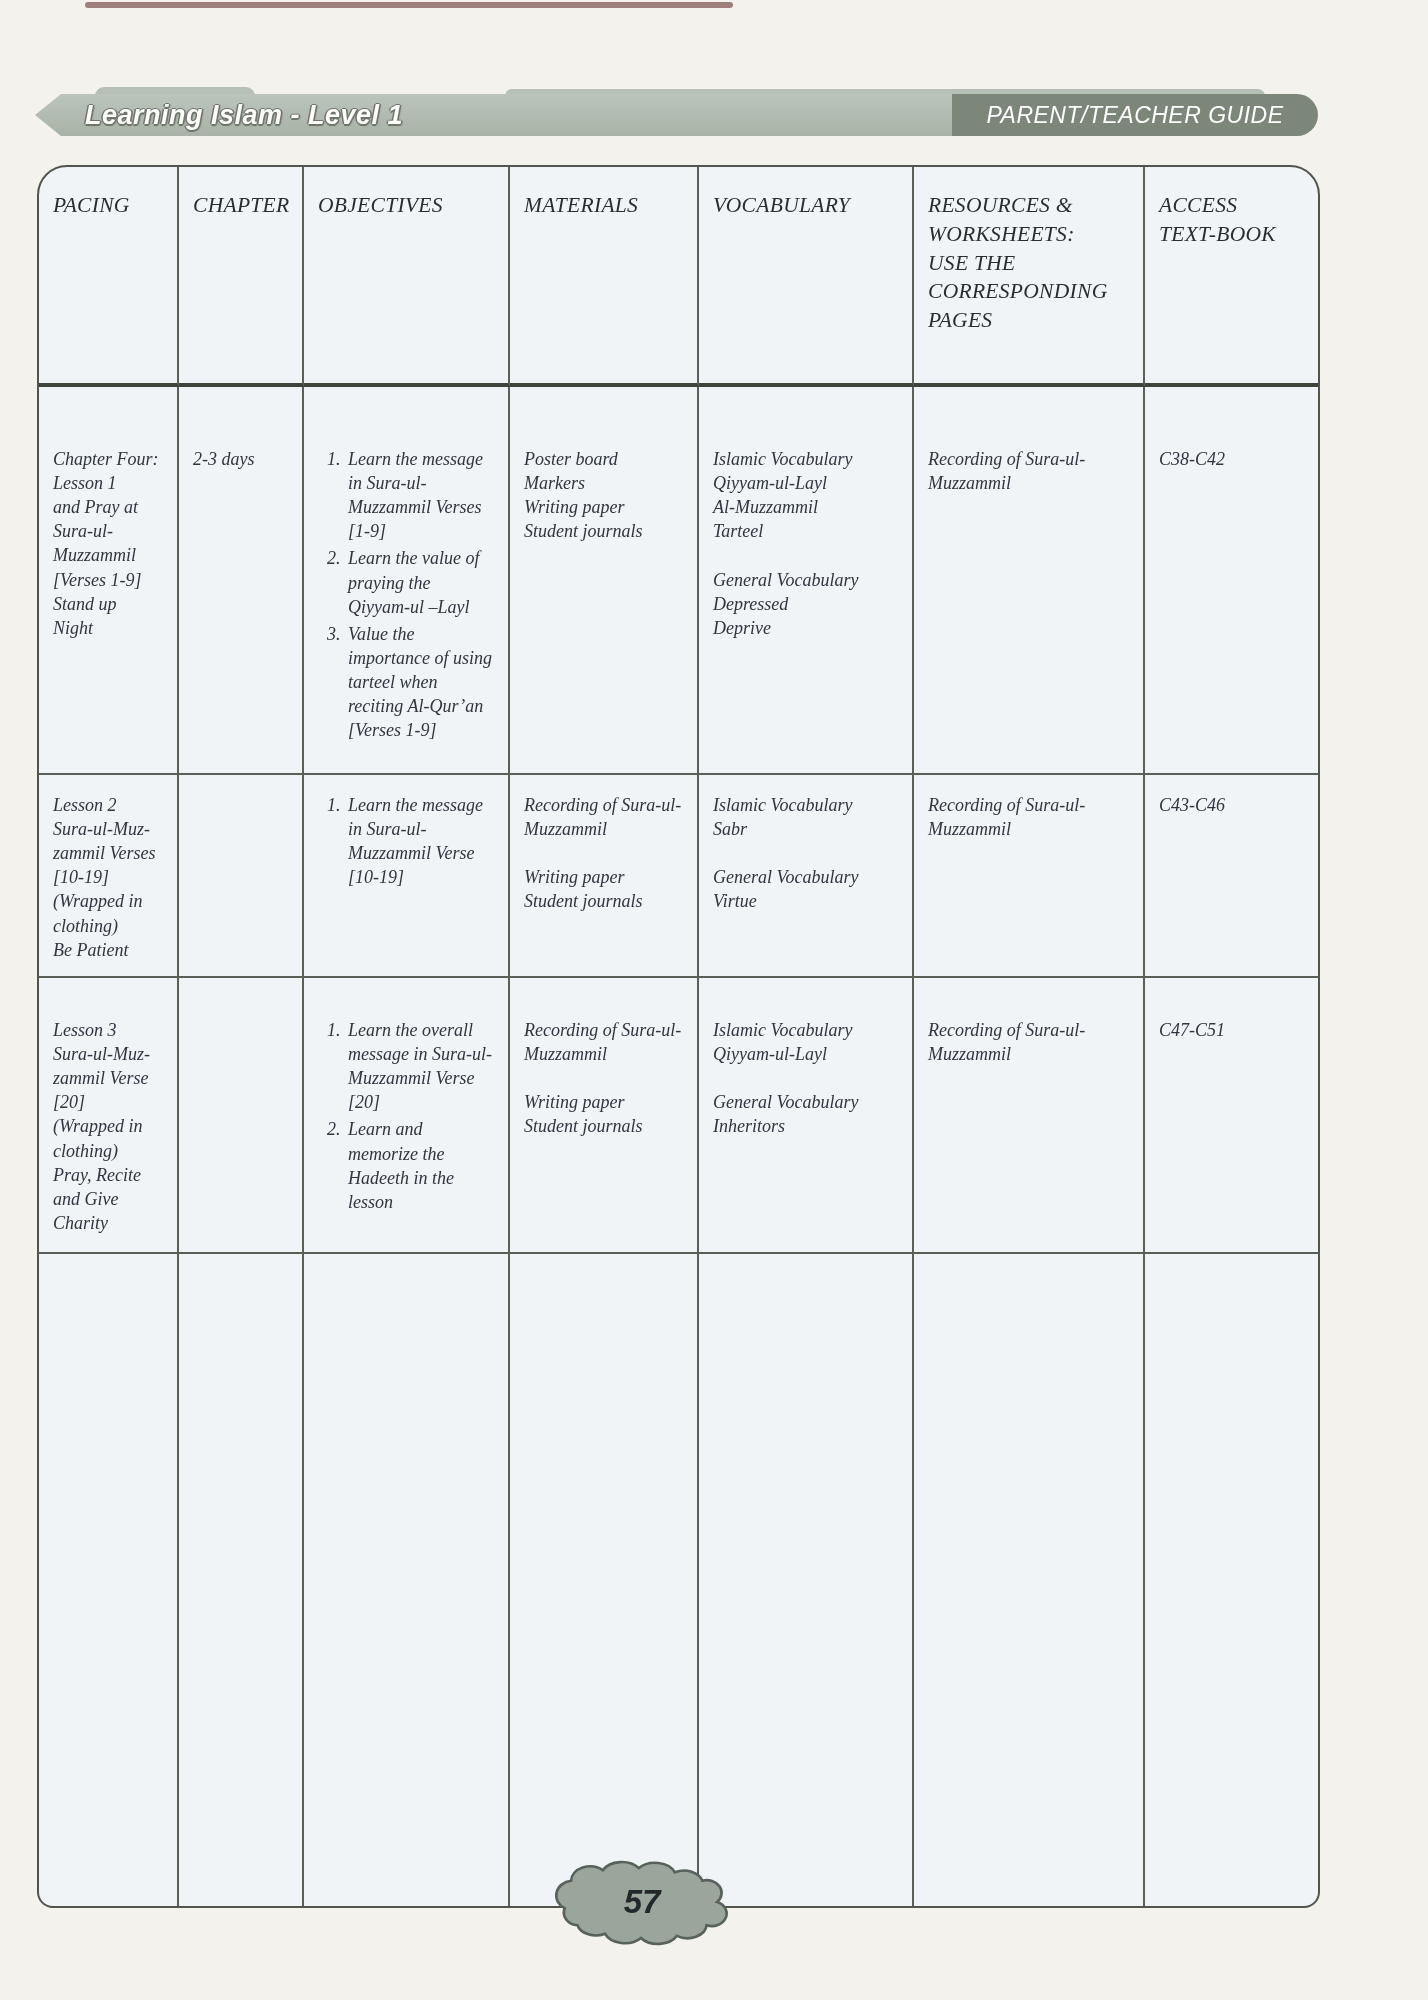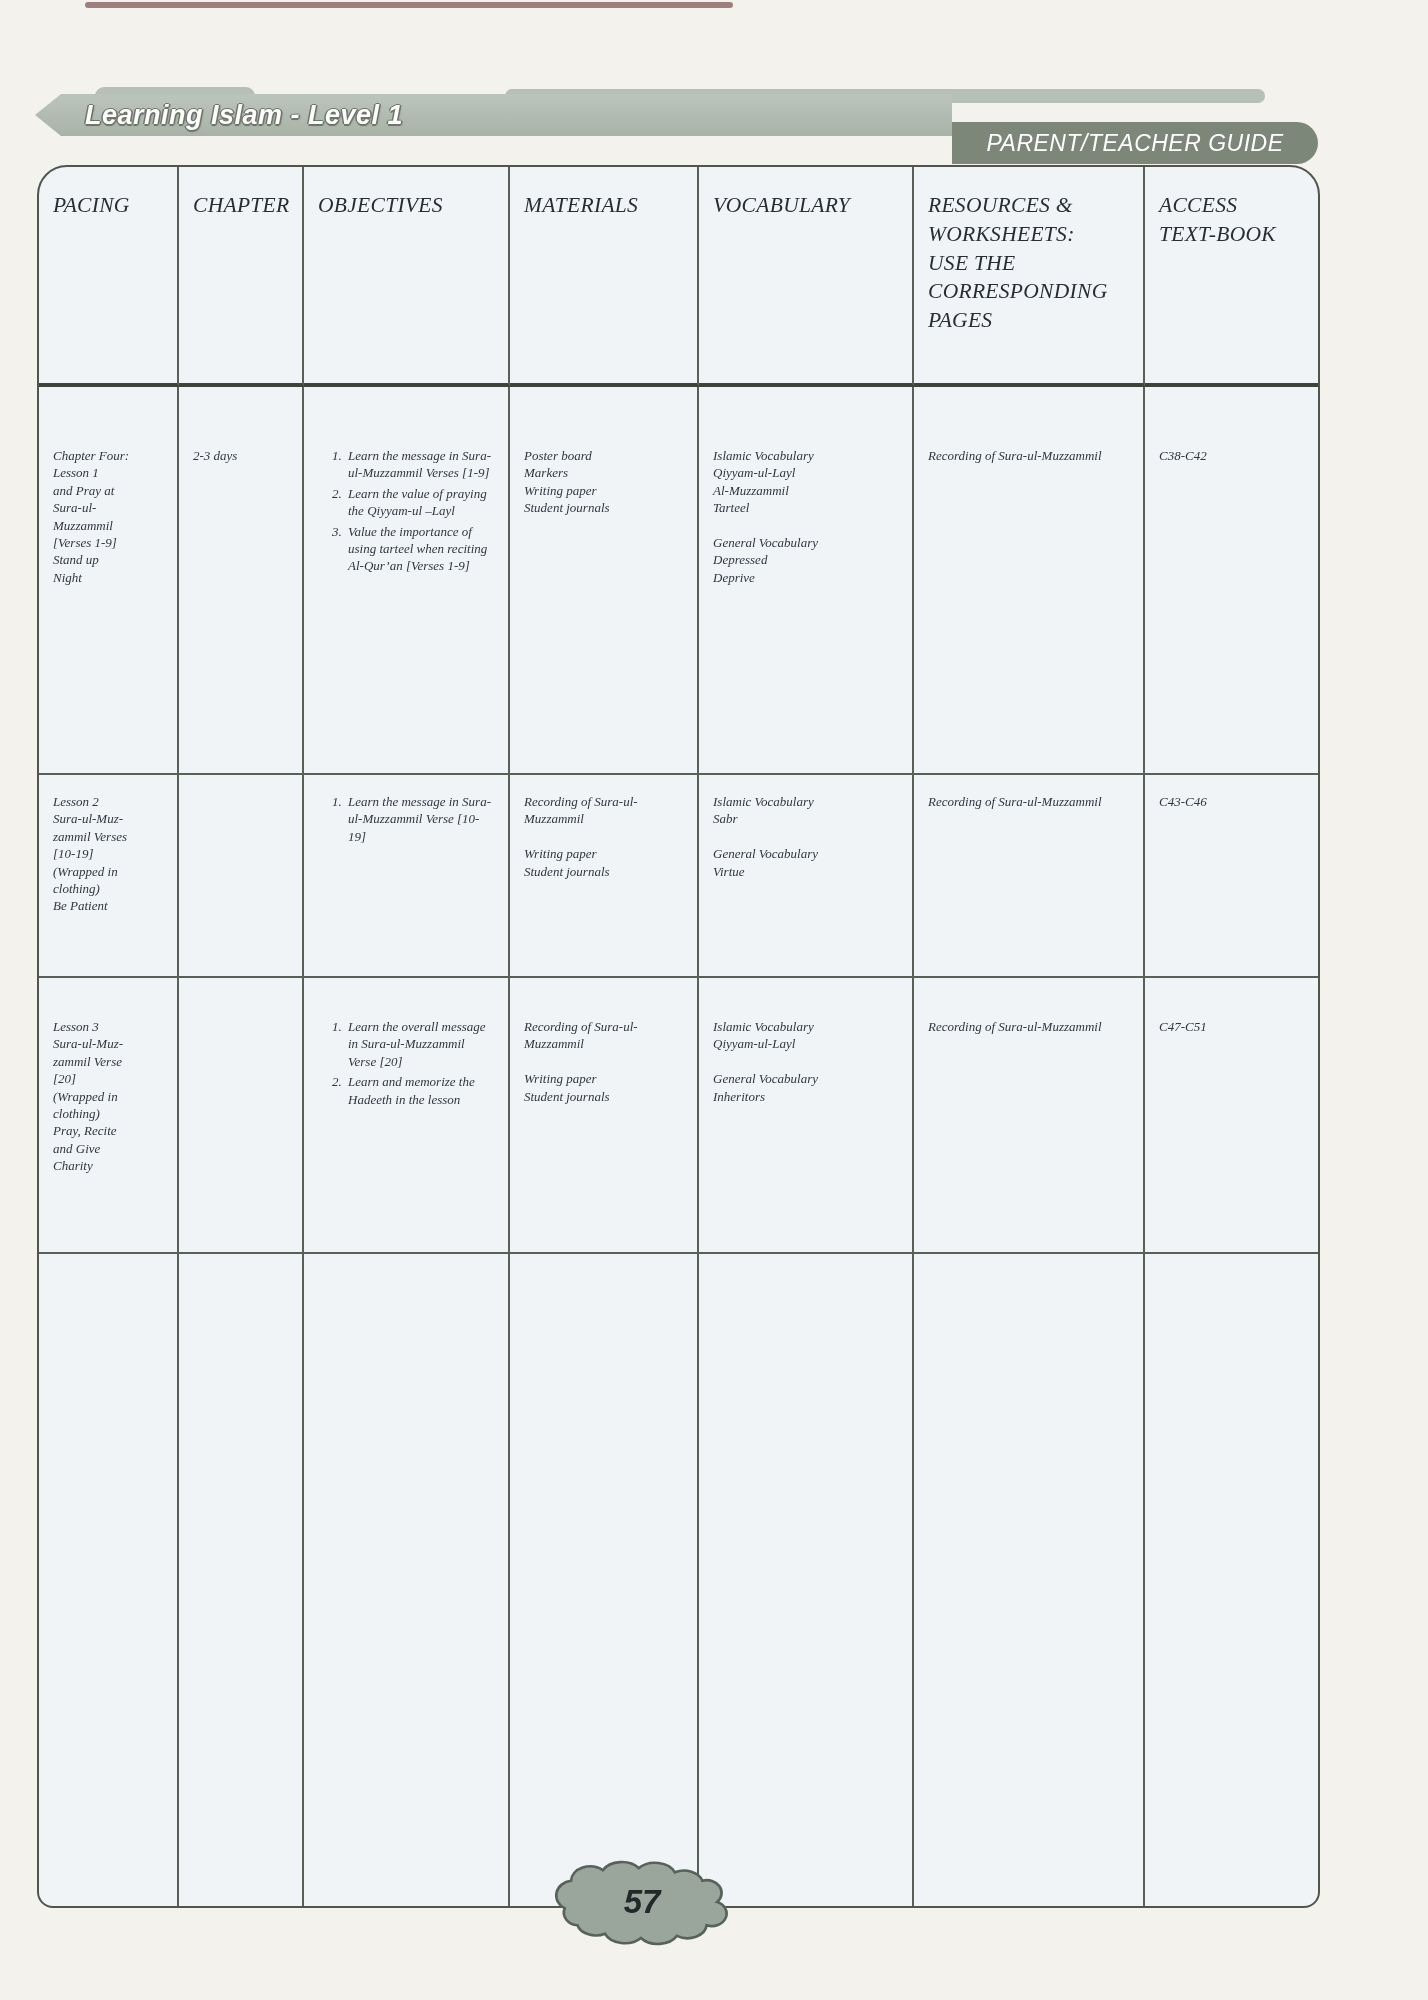--- a/index.html
+++ b/index.html
@@ -11,30 +11,30 @@
   
   .banner{position:absolute;top:94px;left:35px;width:1283px;height:42px;}
   .banner-bump{position:absolute;top:-7px;left:60px;width:160px;height:18px;background:#b7c0b6;border-radius:10px;}
   .banner-bump2{position:absolute;top:-5px;left:470px;width:760px;height:14px;background:#b7c0b6;border-radius:8px;}
   .banner-left{position:absolute;left:0;top:0;width:917px;height:42px;background:linear-gradient(#bcc5bb,#a8b2a7);
                clip-path:polygon(26px 0,100% 0,100% 100%,26px 100%,0 50%);display:flex;align-items:center;}
   .banner-title{padding-left:50px;font-family:"Liberation Sans",sans-serif;font-weight:bold;font-size:27px;color:#fdfdfc;
                 letter-spacing:.5px;
                 text-shadow:-1.5px 0 #6e756b,1.5px 0 #6e756b,0 -1.5px #6e756b,0 1.5px #6e756b,1px 1px 2px #596055;}
   .banner-right{position:absolute;left:917px;top:0;width:366px;height:42px;background:#7c877a;border-radius:0 22px 22px 0;
-                display:flex;align-items:center;justify-content:center;margin-top:28px;}
+                display:flex;align-items:center;justify-content:center;}
   .banner-guide{font-family:"Liberation Sans",sans-serif;font-size:23px;color:#ffffff;letter-spacing:.5px;}
 
   
   .lesson-table{position:absolute;left:37px;top:165px;width:1279px;height:1739px;background:#f1f4f6;
                 border:2px solid #50564e;border-radius:30px 30px 16px 16px;overflow:hidden;
                 display:grid;grid-template-columns:140px 125px 206px 189px 215px 231px 1fr;
                 grid-template-rows:220px 388px 203px 276px 1fr;}
   .cell{border-right:2px solid #596058;border-bottom:2px solid #596058;padding:18px 12px 12px 14px;
-        font-size:13px;line-height:1.34;}
+        font-size:18px;line-height:1.34;}
   .cell.lastcol{border-right:none;}
   .hrow{border-bottom:4px solid #3e443c;font-size:21.5px;color:#272d33;letter-spacing:.3px;padding-top:24px;}
   .r1{padding-top:60px;}
   .r3{padding-top:40px;}
   .frow{border-bottom:none;}
   .pre{white-space:pre-line;}
   ol.obj{margin:0;padding-left:27px;}
   ol.obj li{padding-left:3px;margin-bottom:3px;}
 
   

